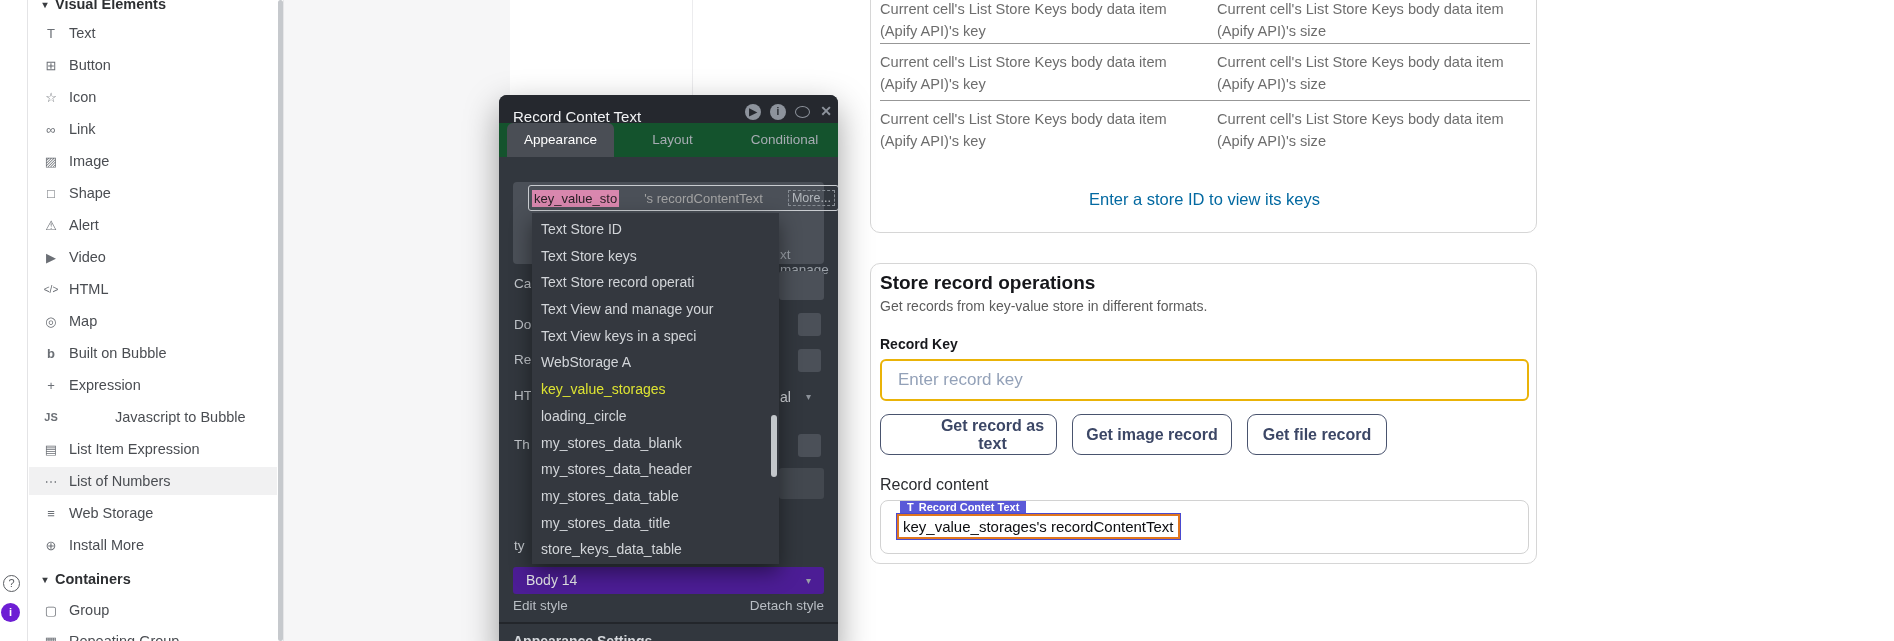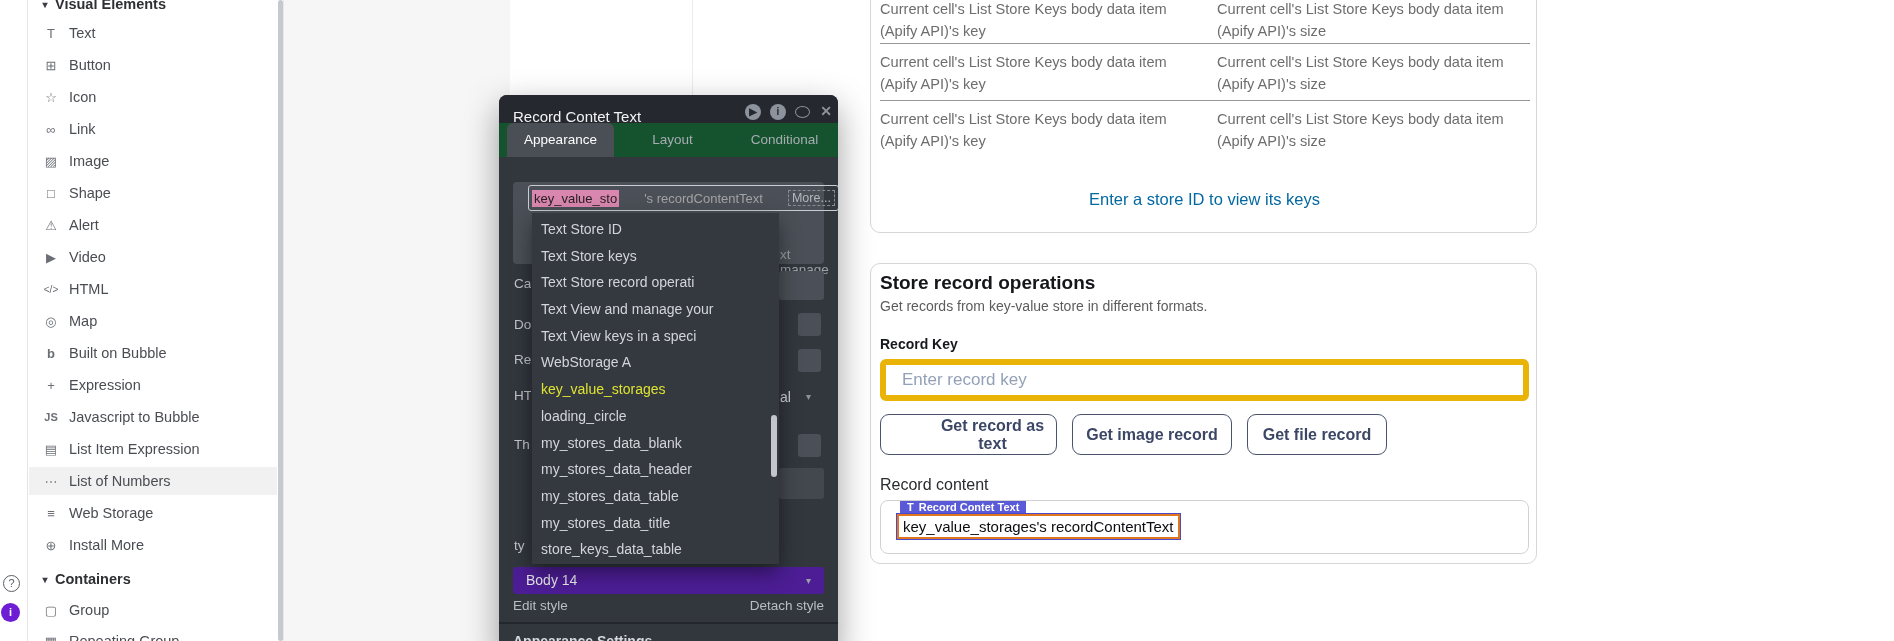--- a/index.html
+++ b/index.html
@@ -34,21 +34,21 @@
   .krow { position:absolute; left:9px; width:650px; }
   .krow .cell { position:absolute; top:0; width:320px; color:#6d6d6d; font-size:14.6px; line-height:22px; }
   .krow .c2 { left:337px; }
   .kdiv { position:absolute; left:9px; width:650px; height:1px; background:#979797; }
   #keys-empty { position:absolute; left:0; top:211px; width:667px; text-align:center; color:#0369a1; font-size:16.5px; }
 
   #ops-card { left:870px; top:263px; width:667px; height:301px; }
   #ops-title { position:absolute; left:9px; top:8px; font-size:19px; font-weight:bold; color:#15161a; }
   #ops-sub { position:absolute; left:9px; top:34px; font-size:14px; color:#5c5c5c; }
   #rk-label { position:absolute; left:9px; top:72px; font-size:14px; font-weight:bold; color:#17181c; }
-  #rk-input { position:absolute; left:9px; top:95px; width:649px; height:42px; border:6px solid #eab308; border-radius:6px;
+  #rk-input { position:absolute; left:9px; top:95px; width:649px; height:42px; border:2px solid #eab308; border-radius:6px;
     font-size:17px; color:#222; padding:0 16px; outline:none; font-family:"Liberation Sans",sans-serif;}
   #rk-input::placeholder { color:#93a1b8; }
   .op-btn { position:absolute; top:150px; height:41px; background:#fff; border:1.6px solid #49536e; border-radius:9px;
     color:#3c4766; font-weight:bold; font-size:16px; font-family:"Liberation Sans",sans-serif; cursor:pointer;}
   #rc-label { position:absolute; left:9px; top:212px; font-size:16px; color:#2a2b2f; }
   #rc-box { position:absolute; left:9px; top:236px; width:649px; height:54px; border:1px solid #d2d2d2; border-radius:8px; overflow:hidden;}
   #sel-badge { position:absolute; left:19px; top:-3px; height:17px; background:#5a59d8; border-radius:2px; color:#fff;
     font-size:11px; font-weight:bold; line-height:18px; padding:0 7px; white-space:nowrap;}
   #sel-badge .t { font-weight:bold; margin-right:5px;}
   #expr-box { position:absolute; left:16px; top:13px; height:25px; border:2px solid #e0761e; box-shadow:0 0 0 1px #4a4ad0;
@@ -187,21 +187,21 @@
       <span class="lbl">Map</span>
     </div>
   <div class="side-row" style="top:339px;">
       <span class="glyph" style="font-weight:bold;">b</span>
       <span class="lbl">Built on Bubble</span>
     </div>
   <div class="side-row" style="top:371px;">
       <span class="glyph">+</span>
       <span class="lbl">Expression</span>
     </div>
-  <div class="side-row" style="top:403px;">
+  <div class="side-row" style="top:403px;gap:46px;">
       <span class="glyph" style="font-weight:bold;font-size:11px;">JS</span>
       <span class="lbl">Javascript to Bubble</span>
     </div>
   <div class="side-row" style="top:435px;">
       <span class="glyph">▤</span>
       <span class="lbl">List Item Expression</span>
     </div>
   <div class="side-row hl" style="top:467px;">
       <span class="glyph">⋯</span>
       <span class="lbl">List of Numbers</span>

